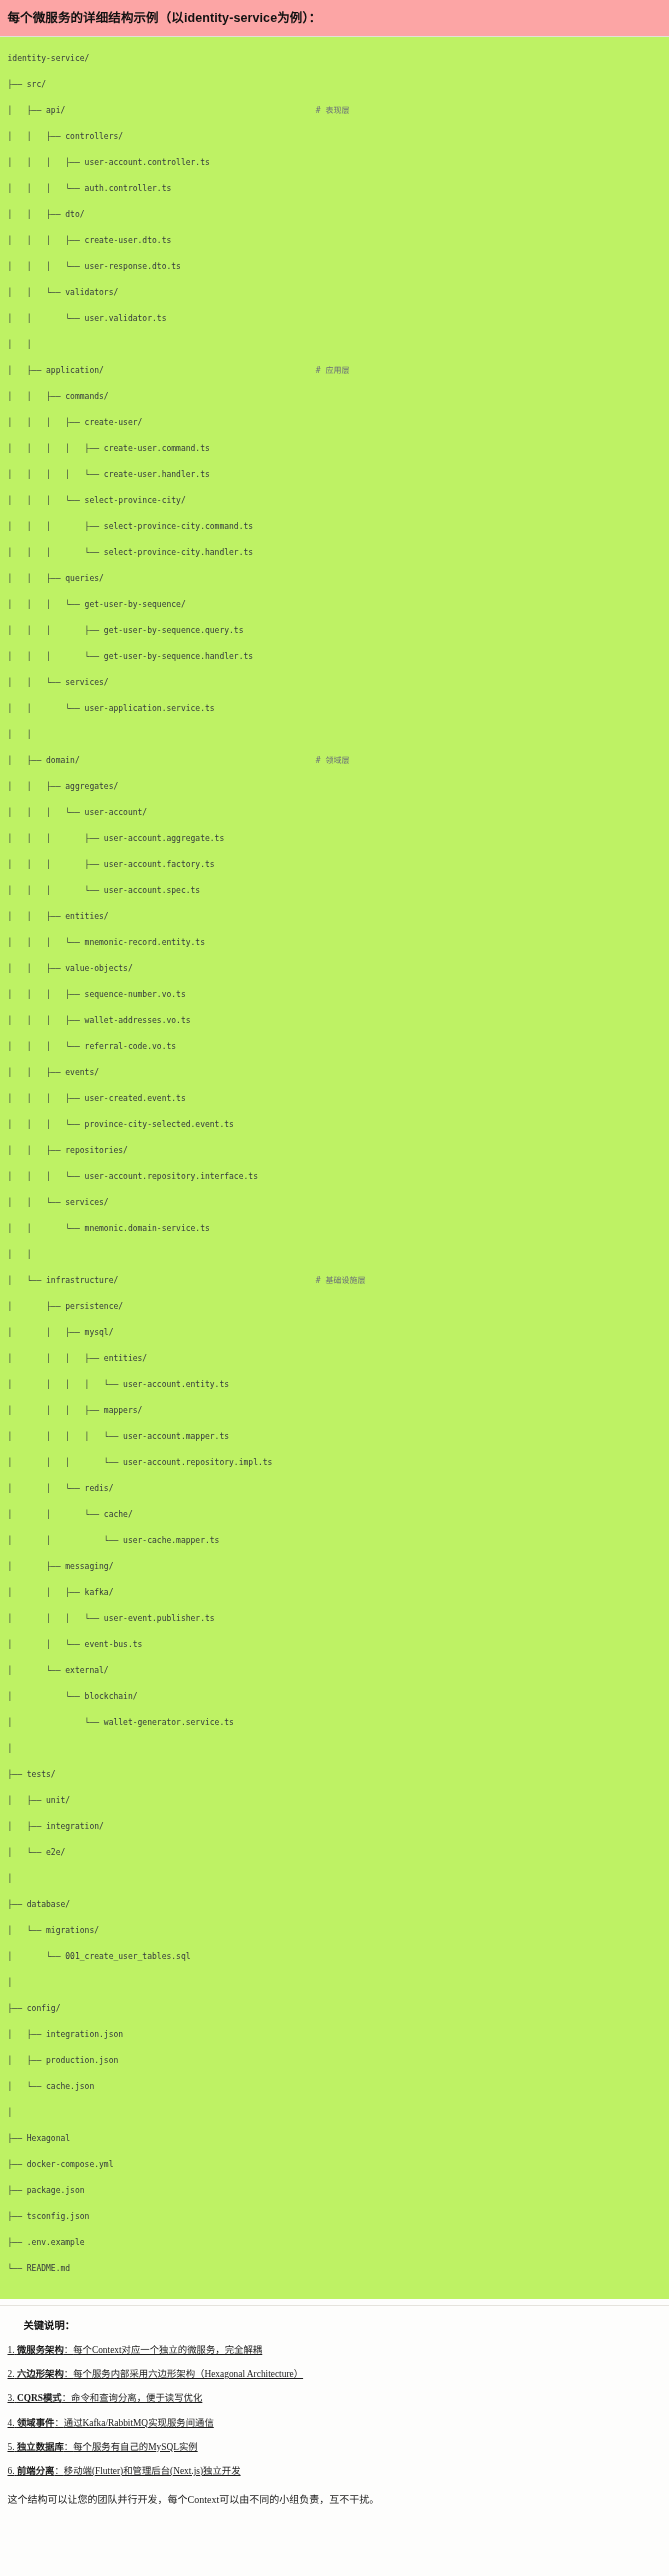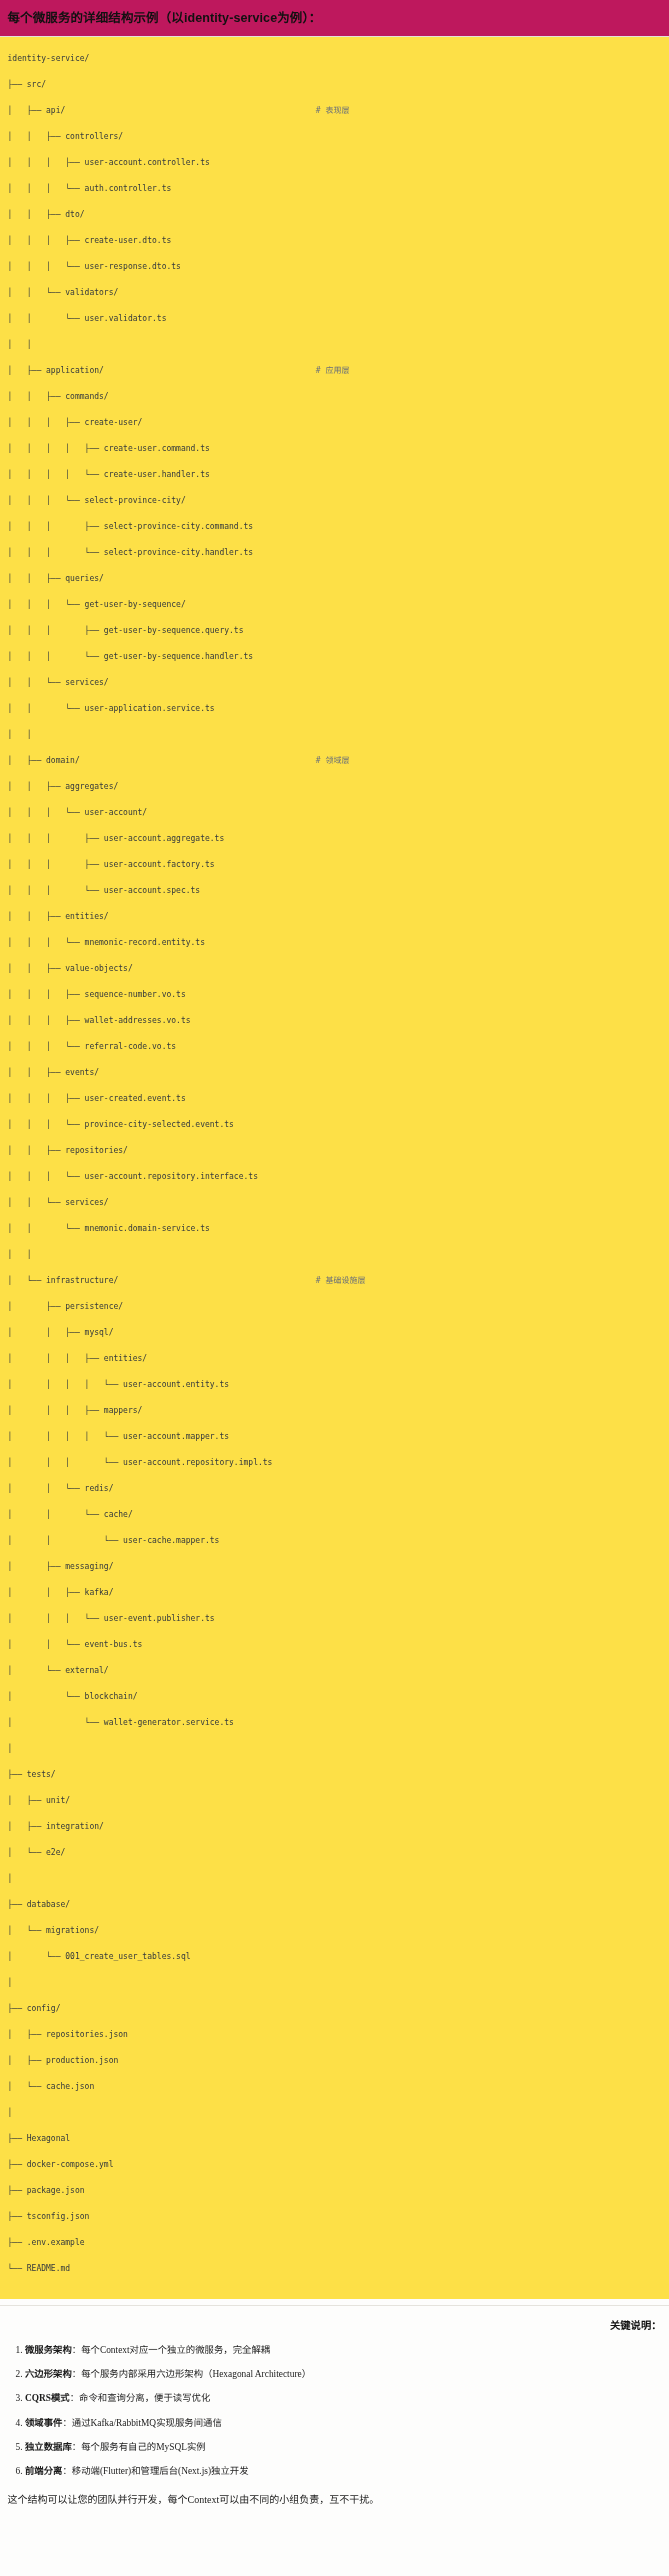--- a/index.html
+++ b/index.html
@@ -9,40 +9,40 @@
   }
   body {
     width: 669px;
     font-family: "Liberation Serif", "DejaVu Serif", serif;
     color: #1c1c1c;
     -webkit-font-smoothing: antialiased;
   }
 
   
   .header-band {
-    background: #be185d;
+    background: #fca5a5;
     border-bottom: 0.6px solid #e3e1da;
     padding: 10px 7.5px 8.8px 7.5px;
     box-sizing: border-box;
   }
   .header-title {
     font-family: "Liberation Sans", "DejaVu Sans", sans-serif;
     font-weight: bold;
     font-size: 12.5px;
     line-height: 1.35;
     letter-spacing: 0.1px;
     color: #111111;
     white-space: nowrap;
   }
 
   
   .code-block {
     padding: 15px 7.5px 11.3px 7.5px;
     box-sizing: border-box;
-    background: #fde047;
+    background: #bef264;
   }
   .tree {
     font-family: "DejaVu Sans Mono", "Liberation Mono", monospace;
     font-size: 8px;
     line-height: 13px;
     color: #33383d;
     white-space: pre;
     letter-spacing: 0px;
   }
   .tree-row {
@@ -70,28 +70,28 @@
     padding: 12.5px 7.5px 11.3px 7.5px;
     box-sizing: border-box;
   }
   .notes-title {
     font-family: Liberation Serif, serif;
     font-weight: bold;
     font-size: 10.3px;
     color: #111111;
     margin: 0 0 10px 16px;
     line-height: 1.4;
-    text-align: right;
   }
   .note-item {
     font-size: 9.4px;
     line-height: 1.5;
     color: #1c1c1c;
-    margin: 0 0 10px 8px;
+    margin: 0 0 10px 0;
     white-space: nowrap;
+    text-decoration: underline;
   }
   .note-num {
     font-family: "Liberation Serif", "DejaVu Serif", serif;
   }
   .note-term {
     font-weight: bold;
   }
   .note-colon {
     font-weight: normal;
   }
@@ -185,21 +185,21 @@
 <span class="tree-row"><span class="path">├── tests/</span></span>
 <span class="tree-row"><span class="path">│   ├── unit/</span></span>
 <span class="tree-row"><span class="path">│   ├── integration/</span></span>
 <span class="tree-row"><span class="path">│   └── e2e/</span></span>
 <span class="tree-row"><span class="path">│</span></span>
 <span class="tree-row"><span class="path">├── database/</span></span>
 <span class="tree-row"><span class="path">│   └── migrations/</span></span>
 <span class="tree-row"><span class="path">│       └── 001_create_user_tables.sql</span></span>
 <span class="tree-row"><span class="path">│</span></span>
 <span class="tree-row"><span class="path">├── config/</span></span>
-<span class="tree-row"><span class="path">│   ├── repositories.json</span></span>
+<span class="tree-row"><span class="path">│   ├── integration.json</span></span>
 <span class="tree-row"><span class="path">│   ├── production.json</span></span>
 <span class="tree-row"><span class="path">│   └── cache.json</span></span>
 <span class="tree-row"><span class="path">│</span></span>
 <span class="tree-row"><span class="path">├── Hexagonal</span></span>
 <span class="tree-row"><span class="path">├── docker-compose.yml</span></span>
 <span class="tree-row"><span class="path">├── package.json</span></span>
 <span class="tree-row"><span class="path">├── tsconfig.json</span></span>
 <span class="tree-row"><span class="path">├── .env.example</span></span>
 <span class="tree-row"><span class="path">└── README.md</span></span>
 </div>

